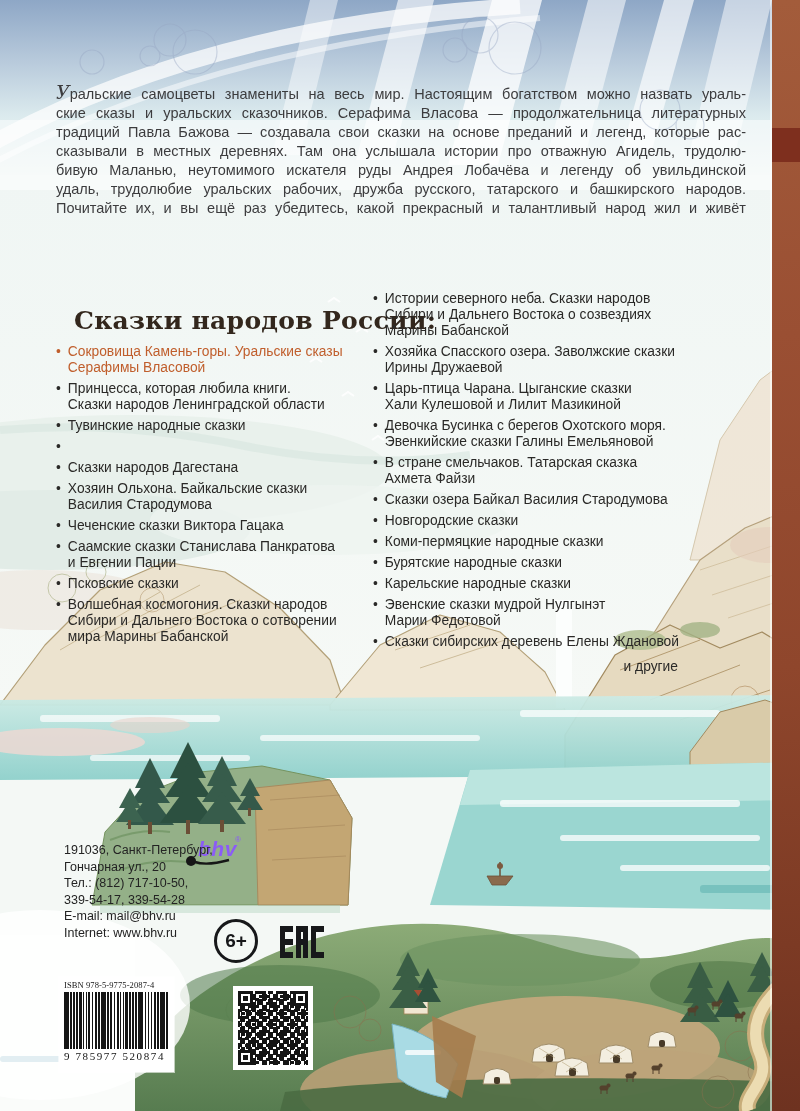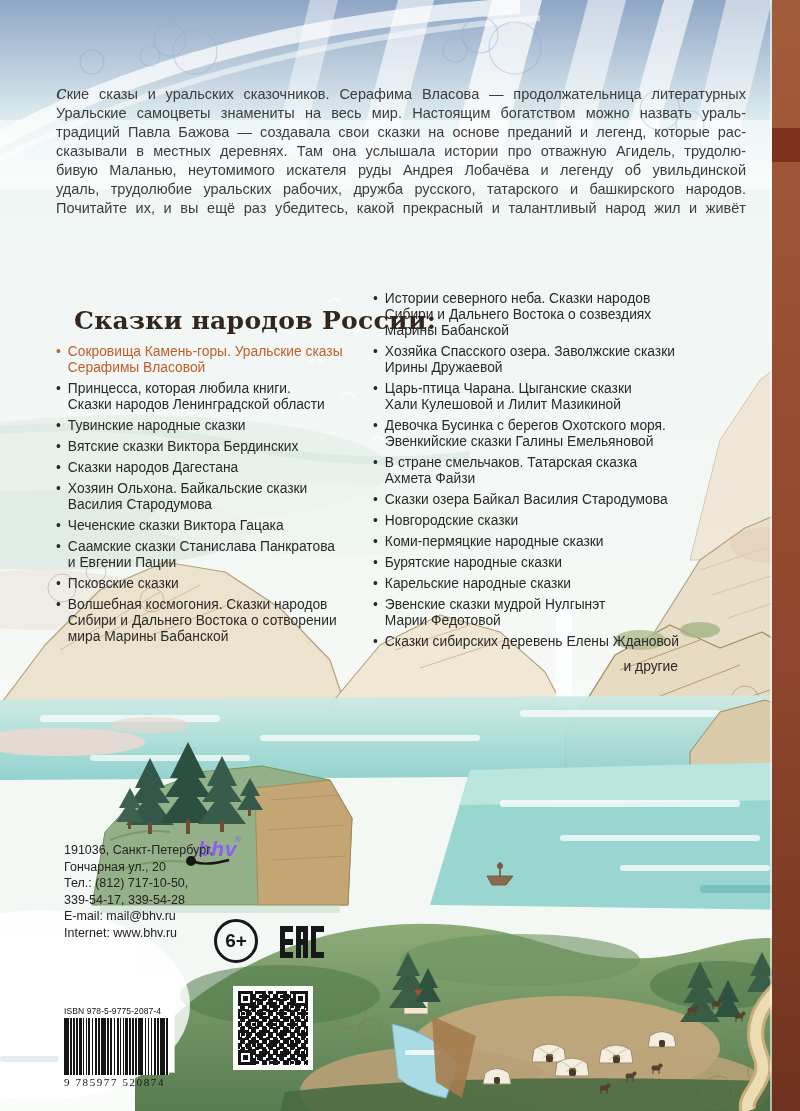--- a/index.html
+++ b/index.html
@@ -43,22 +43,22 @@
   .age-badge{position:absolute;left:214px;top:919px;width:38px;height:38px;
              border:3px solid #17181a;border-radius:50%;color:#17181a;
              display:flex;align-items:center;justify-content:center;
              font-size:19px;font-weight:bold;}
   .eac{position:absolute;left:280px;top:926px;width:44px;height:32px;}
   .sr{position:absolute;width:1px;height:1px;overflow:hidden;clip-path:inset(50%);}
 
   
   .barcode{position:absolute;left:59px;top:977px;width:115px;height:95px;background:#fff;
            box-sizing:border-box;padding:3px 5px 2px 5px;box-shadow:0 0 0 1px rgba(255,255,255,.6);}
-  .isbn-label{font-family:Liberation Sans, sans-serif;font-size:8.5px;color:#141414;
-              white-space:nowrap;letter-spacing:.1px;margin-top:26px;}
+  .isbn-label{font-family:Liberation Serif, serif;font-size:8.5px;color:#141414;
+              white-space:nowrap;letter-spacing:.1px;}
   .bars{height:57px;margin-top:2px;background-color:#fff;background-image:
         repeating-linear-gradient(90deg,#151515 0 1.6px,transparent 1.6px 3.1px),
         repeating-linear-gradient(90deg,transparent 0 2.2px,#151515 2.2px 3.6px,transparent 3.6px 7.4px);}
   .bc-digits{font-family:Liberation Serif, serif;font-size:11px;color:#141414;
              letter-spacing:1.6px;margin-top:1px;white-space:nowrap;}
 
   
   .qr{position:absolute;left:233px;top:986px;width:80px;height:84px;background:#fff;
       box-sizing:border-box;padding:5px;}
   .qr-grid{position:relative;width:70px;height:74px;background-color:#fff;background-image:
@@ -365,22 +365,22 @@
     </g>
 
     <g>
       <rect x="0" y="935" width="135" height="176" fill="#fafcfa"></rect>
       <ellipse cx="40" cy="1005" rx="150" ry="95" fill="#ffffff" opacity=".8"></ellipse>
       <rect x="0" y="1056" width="90" height="6" rx="3" fill="#cfe3ea" opacity=".6"></rect>
     </g>
   </svg>
 
   <div class="intro">
+    <div class="jline">Уральские самоцветы знамениты на весь мир. Настоящим богатством можно назвать ураль-</div>
     <div class="jline">ские сказы и уральских сказочников. Серафима Власова — продолжательница литературных</div>
-    <div class="jline">Уральские самоцветы знамениты на весь мир. Настоящим богатством можно назвать ураль-</div>
     <div class="jline">традиций Павла Бажова — создавала свои сказки на основе преданий и легенд, которые рас-</div>
     <div class="jline">сказывали в местных деревнях. Там она услышала истории про отважную Агидель, трудолю-</div>
     <div class="jline">бивую Маланью, неутомимого искателя руды Андрея Лобачёва и легенду об увильдинской</div>
     <div class="jline">удаль, трудолюбие уральских рабочих, дружба русского, татарского и башкирского народов.</div>
     <div class="jline">Почитайте их, и вы ещё раз убедитесь, какой прекрасный и талантливый народ жил и живёт</div>
   </div>
 
   <h1 class="heading">Сказки народов России:</h1>
 
   <div class="col col-left">
@@ -394,21 +394,20 @@
           <span class="dot">•</span>
           <span class="t">Принцесса, которая любила книги.
 Сказки народов Ленинградской области</span>
         </li>
       <li>
           <span class="dot">•</span>
           <span class="t">Тувинские народные сказки</span>
         </li>
       <li>
           <span class="dot">•</span>
-          <span class="t">Вятские сказки Виктора Бердинских</span>
         </li>
       <li>
           <span class="dot">•</span>
           <span class="t">Сказки народов Дагестана</span>
         </li>
       <li>
           <span class="dot">•</span>
           <span class="t">Хозяин Ольхона. Байкальские сказки
 Василия Стародумова</span>
         </li>

